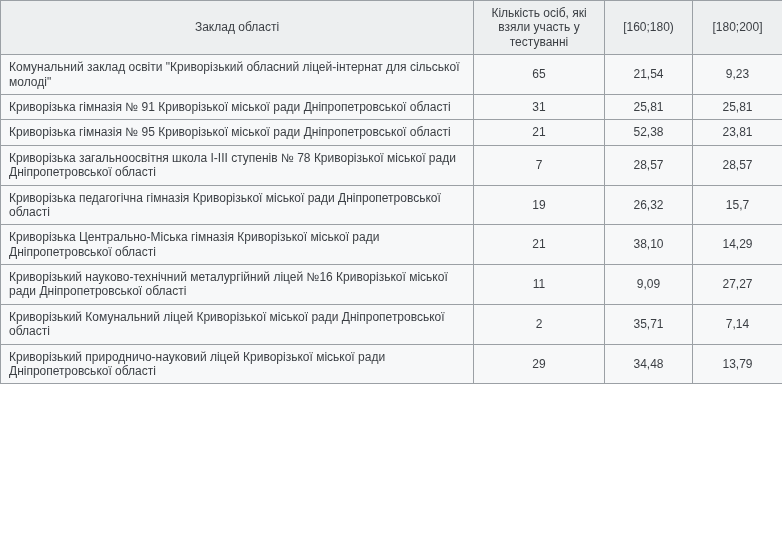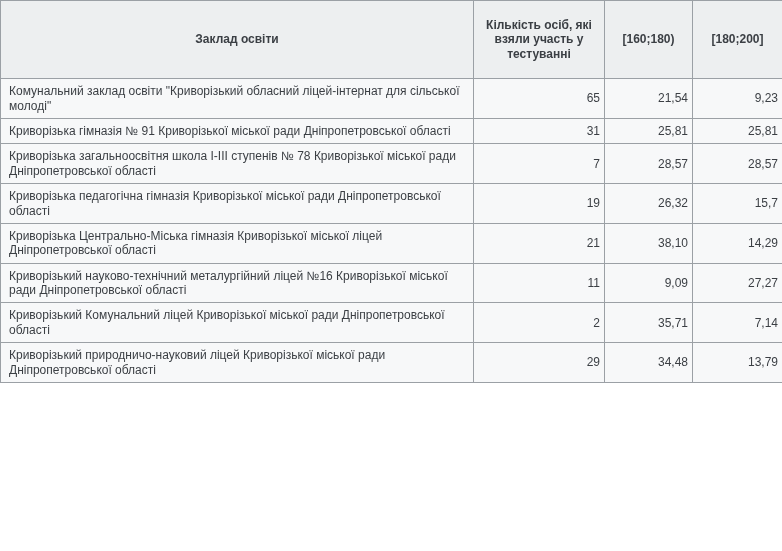--- a/index.html
+++ b/index.html
@@ -25,83 +25,89 @@
     line-height:1.2;
   }
   table.results, table.results th, table.results td{
     border:1px solid var(--border-color);
   }
   table.results{
     border:1px solid var(--outer-border-color);
   }
   table.results th{
     background:var(--header-bg);
-    font-weight:bold;
+    font-weight:normal;
     text-align:center;
     vertical-align:middle;
-    padding:17px 4px;
+    padding:5px 4px;
   }
   table.results td{
     vertical-align:middle;
     padding:5px 8px;
   }
   table.results td.num{
-    text-align:right;
+    text-align:center;
     padding:5px 4px;
   }
   col.c-school{width:473px;}
   col.c-part{width:131px;}
   col.c-r1{width:88px;}
   col.c-r2{width:90px;}
 </style>
 </head>
 <body>
 
 <table class="results">
   <colgroup>
     <col class="c-school">
     <col class="c-part">
     <col class="c-r1">
     <col class="c-r2">
   </colgroup>
   <thead>
     <tr>
-      <th>Заклад освіти</th>
+      <th>Заклад області</th>
       <th>Кількість осіб, які взяли участь у тестуванні</th>
       <th>[160;180)</th>
       <th>[180;200]</th>
     </tr>
   </thead>
   <tbody>
     <tr>
       <td>Комунальний заклад освіти "Криворізький обласний ліцей-інтернат для сільської молоді"</td>
       <td class="num">65</td>
       <td class="num">21,54</td>
       <td class="num">9,23</td>
     </tr>
     <tr>
       <td>Криворізька гімназія № 91 Криворізької міської ради Дніпропетровської області</td>
       <td class="num">31</td>
       <td class="num">25,81</td>
       <td class="num">25,81</td>
     </tr>
     <tr>
+      <td>Криворізька гімназія № 95 Криворізької міської ради Дніпропетровської області</td>
+      <td class="num">21</td>
+      <td class="num">52,38</td>
+      <td class="num">23,81</td>
+    </tr>
+    <tr>
       <td>Криворізька загальноосвітня школа І-ІІІ ступенів № 78 Криворізької міської ради Дніпропетровської області</td>
       <td class="num">7</td>
       <td class="num">28,57</td>
       <td class="num">28,57</td>
     </tr>
     <tr>
       <td>Криворізька педагогічна гімназія Криворізької міської ради Дніпропетровської області</td>
       <td class="num">19</td>
       <td class="num">26,32</td>
       <td class="num">15,7</td>
     </tr>
     <tr>
-      <td>Криворізька Центрально-Міська гімназія Криворізької міської ліцей Дніпропетровської області</td>
+      <td>Криворізька Центрально-Міська гімназія Криворізької міської ради Дніпропетровської області</td>
       <td class="num">21</td>
       <td class="num">38,10</td>
       <td class="num">14,29</td>
     </tr>
     <tr>
       <td>Криворізький науково-технічний металургійний ліцей №16 Криворізької міської ради Дніпропетровської області</td>
       <td class="num">11</td>
       <td class="num">9,09</td>
       <td class="num">27,27</td>
     </tr>

